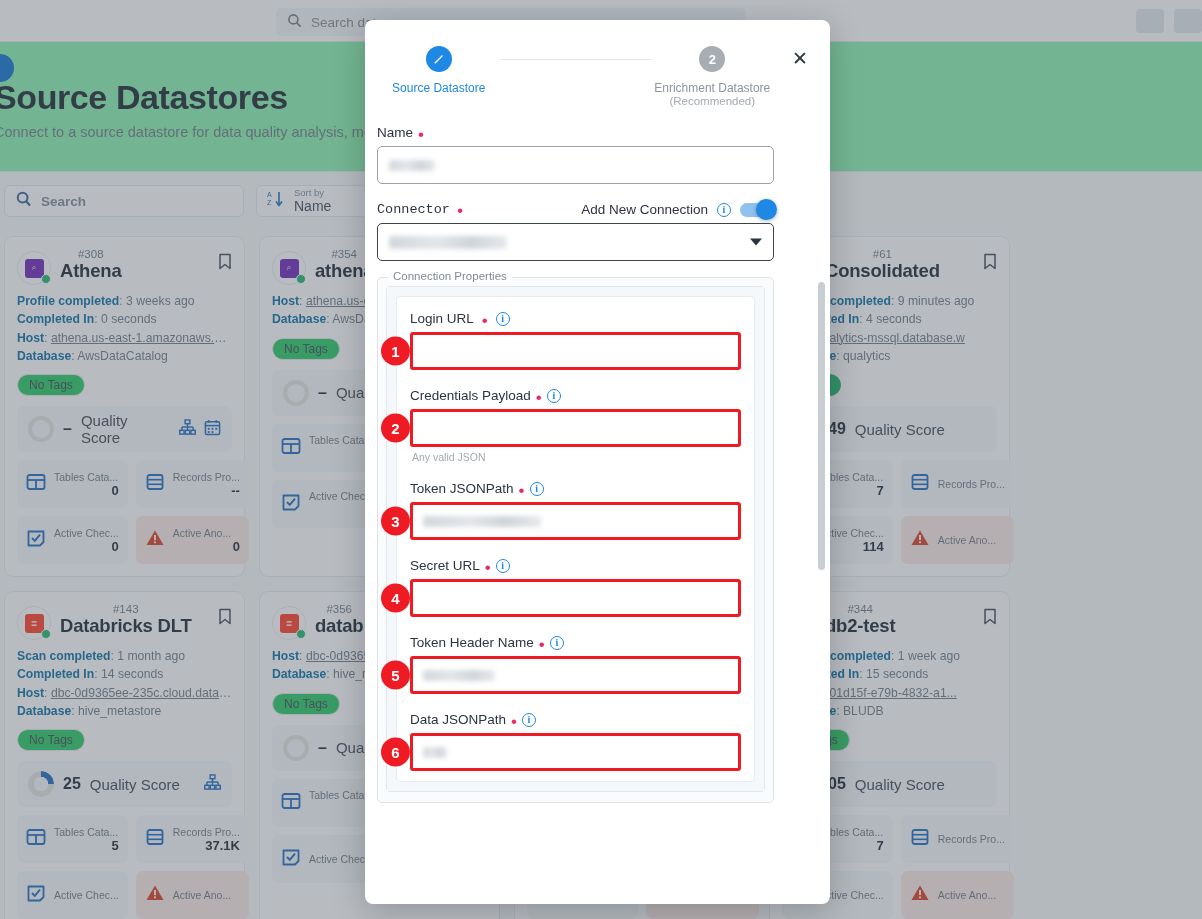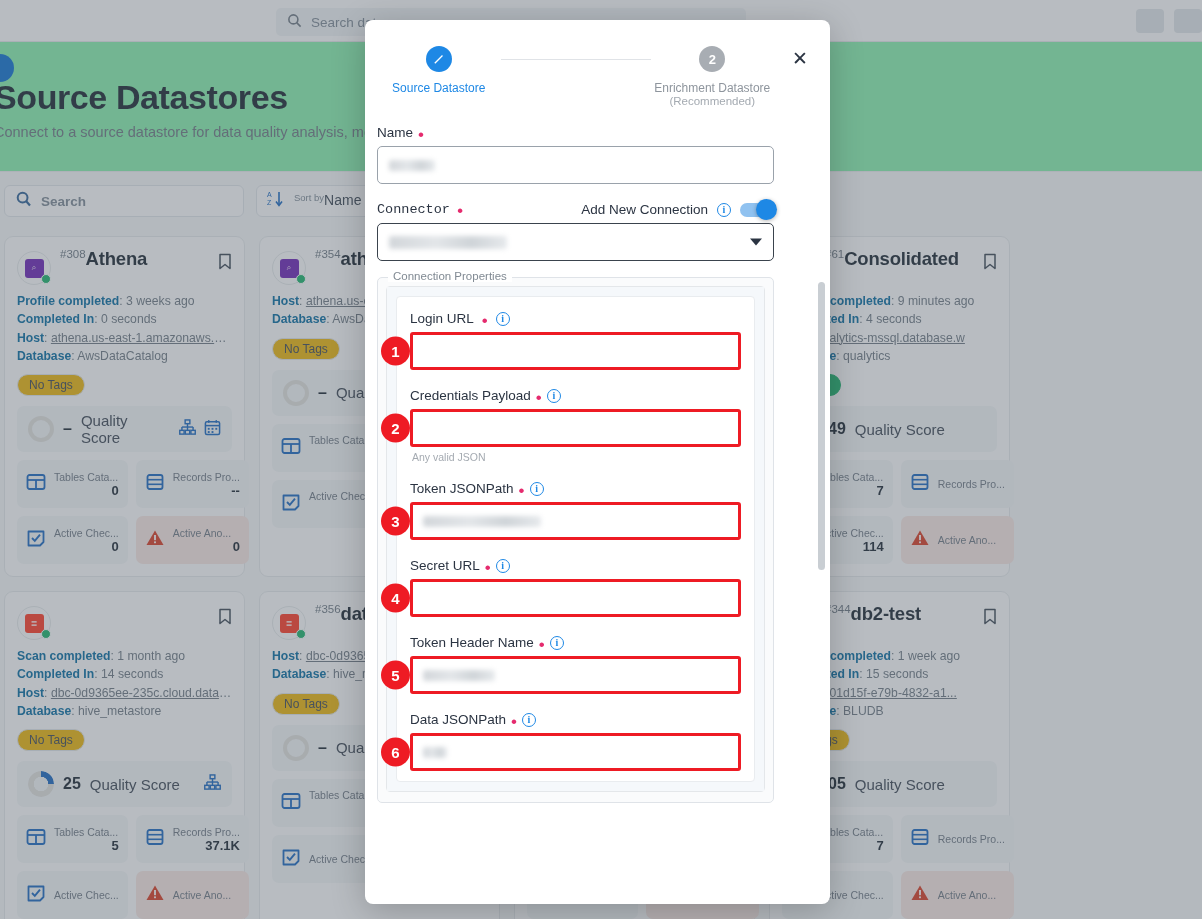--- a/index.html
+++ b/index.html
@@ -62,21 +62,21 @@
     position: absolute; left: 4px; top: 13px; width: 240px; height: 32px;
     background: #fbfcfd; border: 1px solid #dfe3e8; border-radius: 6px;
     display: flex; align-items: center; gap: 9px; padding: 0 11px; font-weight: bold;
   }
   .search-box span.lbl { color: #7b8794; font-size: 13.5px; }
   .sort-box {
     position: absolute; left: 256px; top: 13px; width: 140px; height: 32px;
     background: #fbfcfd; border: 1px solid #dfe3e8; border-radius: 6px;
     display: flex; align-items: center; gap: 9px; padding: 0 10px;
   }
-  .sort-txt { display: flex; flex-direction: row; line-height: 1.1; }
+  .sort-txt { display: flex; flex-direction: column; line-height: 1.1; }
   .sort-txt .s1 { font-size: 9.5px; color: #7b8794; }
   .sort-txt .s2 { font-size: 14px; color: #394452; }
 
   
   .cards {
     position: absolute; left: 4px; top: 236px; width: 1260px;
     display: flex; flex-wrap: wrap; gap: 14px;
   }
   .card {
     width: 241px; background: #fbfcfd; border: 1px solid #e4e7ea;
@@ -86,34 +86,34 @@
   .card-avatar {
     width: 34px; height: 34px; border-radius: 50%; border: 1px solid #e4e7ea;
     display: flex; align-items: center; justify-content: center;
     position: relative; flex: 0 0 34px; margin-top: 3px;
   }
   .av-sq { width: 19px; height: 19px; border-radius: 3px; display:flex;align-items:center;justify-content:center;font-size:8px;color:#fff; }
   .dot-online {
     position: absolute; right: -1px; bottom: 0px; width: 10px; height: 10px;
     border-radius: 50%; background: #17b26a; border: 1.5px solid #fbfcfd;
   }
-  .card-idname { display: flex; flex-direction: row; }
+  .card-idname { display: flex; flex-direction: column; align-items: center; }
   .card-id { font-size: 11.5px; color: #6b7682; }
   .card-name { font-size: 18.5px; font-weight: 700; color: #16212e; white-space: nowrap; letter-spacing: -0.2px; }
   .bookmark-ico { position: absolute; right: 0; top: 5px; }
 
   .meta { margin-top: 7px; font-size: 12.2px; line-height: 1.5; color: #6b7682; }
   .meta b { color: #0369a1; font-weight: 700; }
   .meta a { color: #6b7682; text-decoration: underline; }
   .meta .row { white-space: nowrap; overflow: hidden; text-overflow: ellipsis; }
 
   .tag {
     display: inline-block; margin-top: 9px; padding: 3px 11px;
     border: 1px solid #dfe3e8; border-radius: 11px;
-    font-size: 12px; color: #394452; background: #eab308;
+    font-size: 12px; color: #394452; background: #22c55e;
   }
   .tag.gdpr { background: #17b26a; color: #fff; border-color: #17b26a; }
 
   .qs {
     margin-top: 10px; background: #f1f4f7; border-radius: 7px;
     height: 46px; display: flex; align-items: center; gap: 9px; padding: 0 11px;
   }
   .donut { width: 26px; height: 26px; border-radius: 50%; flex: 0 0 26px; }
   .qs-val { font-size: 16px; font-weight: 700; color: #16212e; }
   .qs-lbl { font-size: 15px; color: #394452; }
@@ -599,20 +599,24 @@
               <span class="stat-lbl">Active Ano...</span>
               <span class="stat-val"></span>
             </span>
           </div>
         </div></div>
       <div class="card"><div class="card-top">
           <div class="card-avatar">
             <span class="av-sq" style="background:#ff3621">≣</span>
             <span class="dot-online"></span>
           </div>
+          <div class="card-idname">
+            <span class="card-id">#143</span>
+            <span class="card-name">Databricks DLT</span>
+          </div>
           <span class="bookmark-ico"><svg width="14" height="17" viewBox="0 0 14 17">
               <path d="M2 1.5h10v14l-5-4-5 4z" fill="none" stroke="#394452" stroke-width="1.5" stroke-linejoin="round"></path>
             </svg></span>
         </div><div class="meta">
           <div class="row"><b>Scan completed</b>: 1 month ago</div>
           <div class="row"><b>Completed In</b>: 14 seconds</div>
           <div class="row"><b>Host</b>: <a href="#">dbc-0d9365ee-235c.cloud.databr...</a></div>
           <div class="row"><b>Database</b>: hive_metastore</div>
         </div><span class="tag">No Tags</span><div class="qs">
           <div class="donut" style="background:conic-gradient(#1565c0 0deg 90deg,#e0e0dd 90deg 360deg);-webkit-mask:radial-gradient(circle,transparent 7px,#000 7.5px);mask:radial-gradient(circle,transparent 7px,#000 7.5px)"></div>

